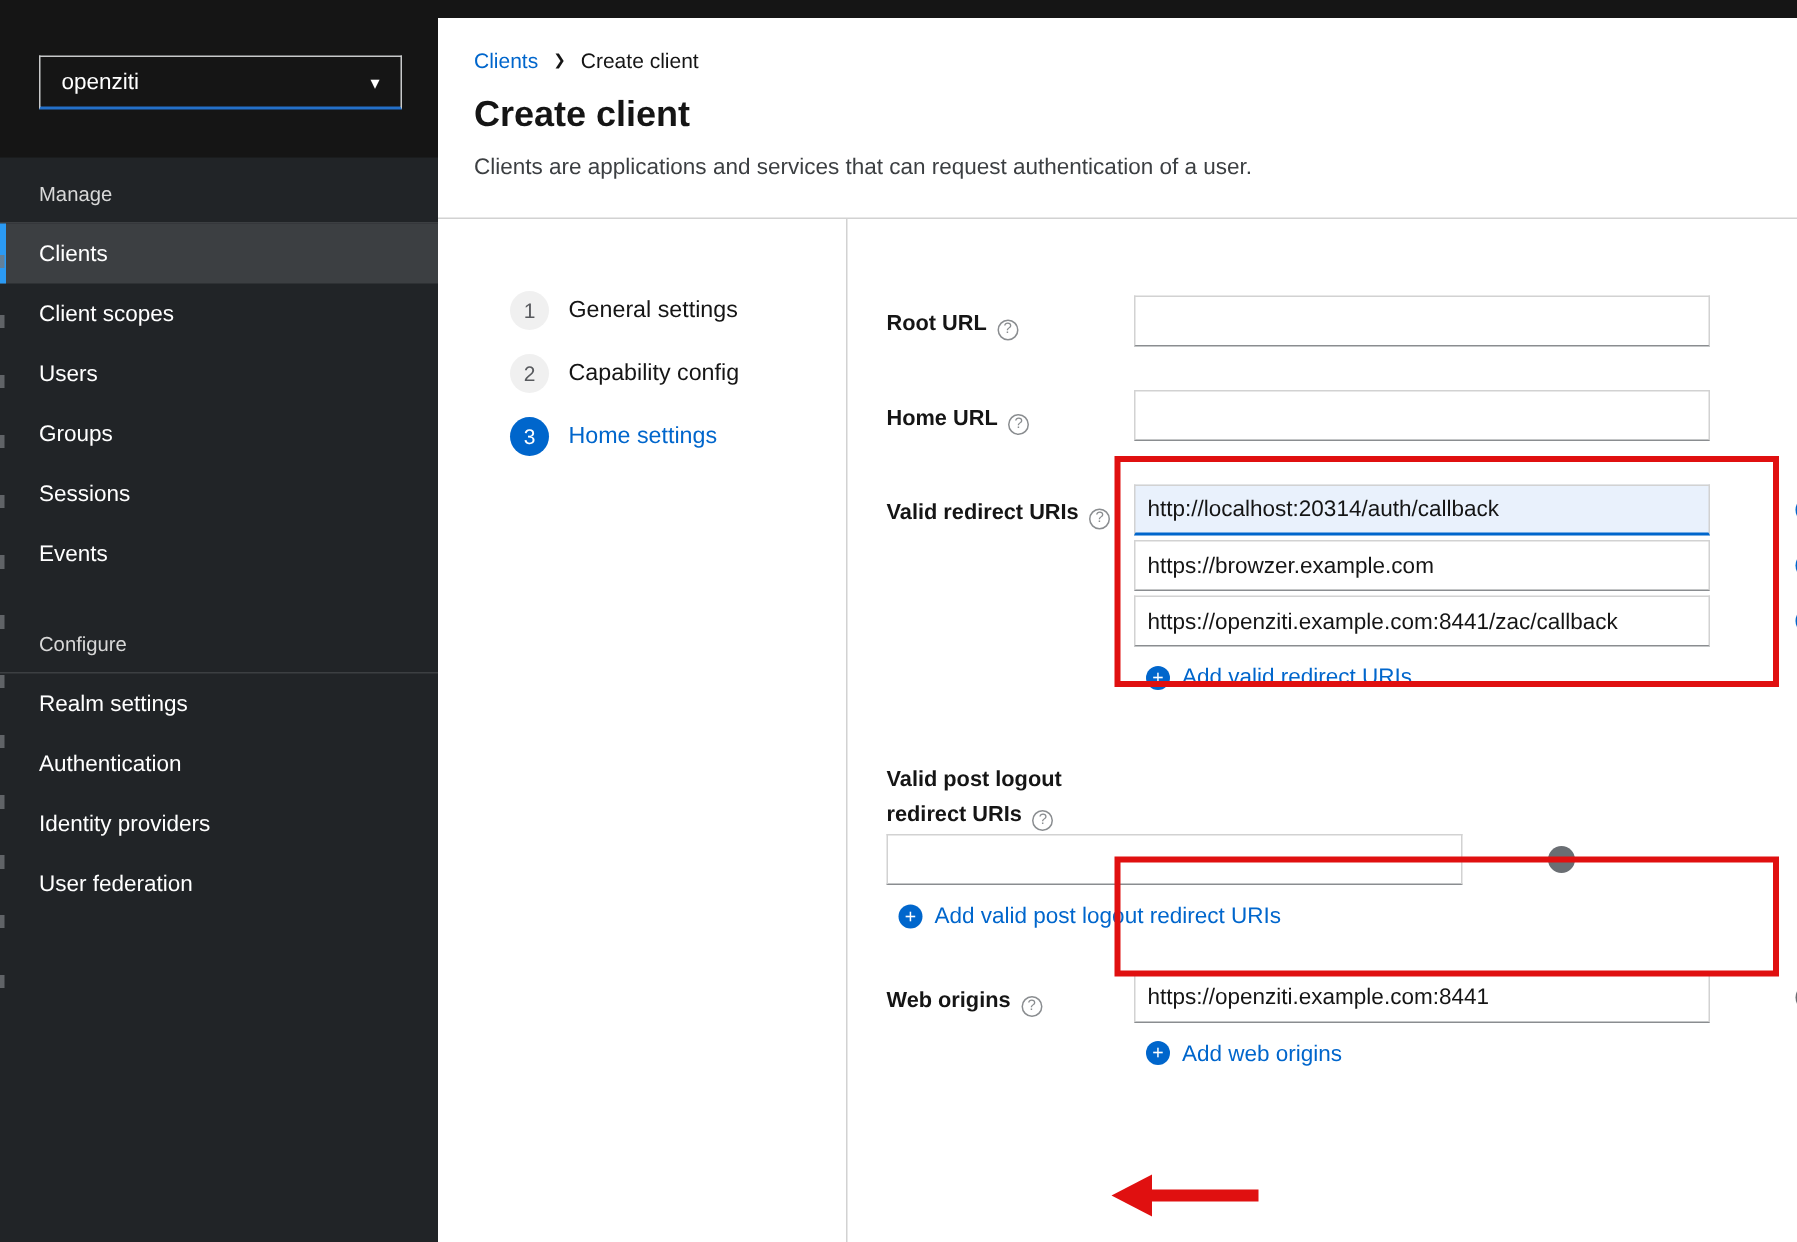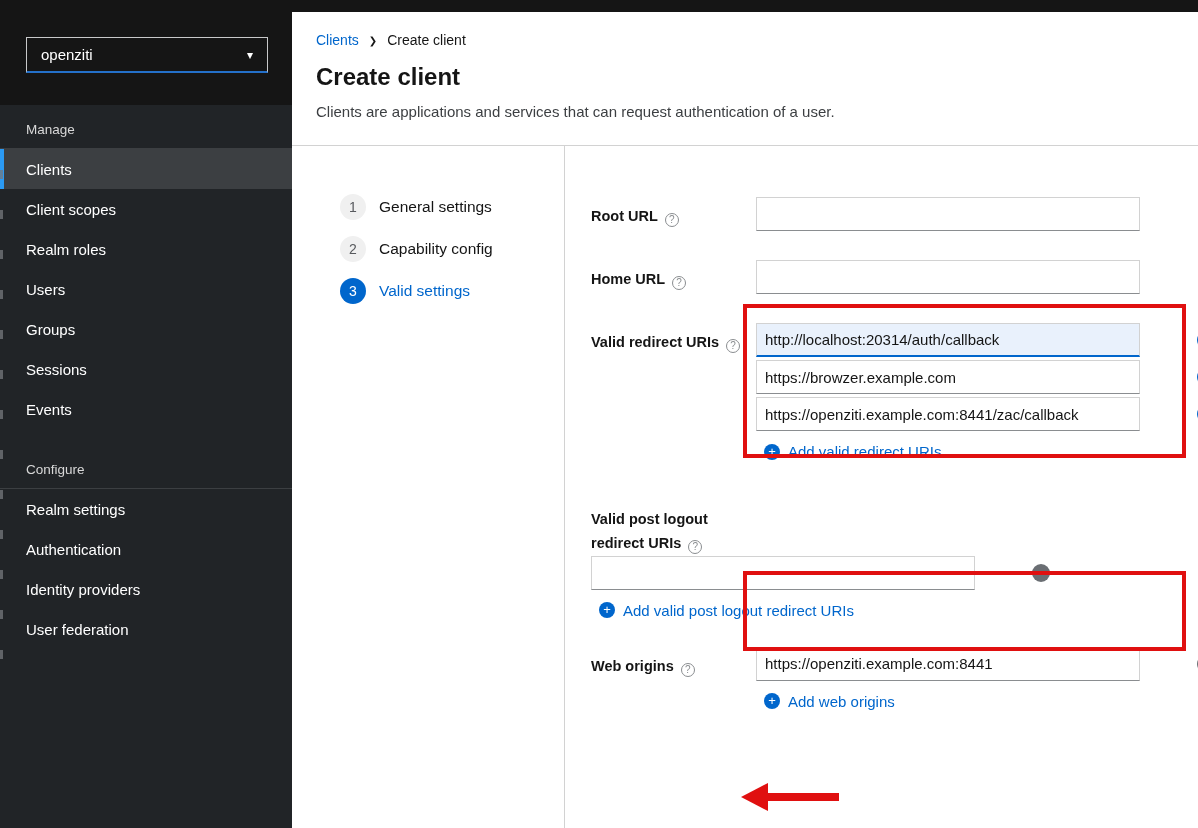--- a/index.html
+++ b/index.html
@@ -82,21 +82,20 @@
 
   <div class="sidebar">
     <div class="realm-selector">
       <span>openziti</span>
       <span class="caret">▾</span>
     </div>
     <div class="nav">
       <div class="nav-section-header">Manage</div>
       <div class="nav-item active">Clients</div>
       <div class="nav-item">Client scopes</div>
-      <div class="nav-item">Realm roles</div>
       <div class="nav-item">Users</div>
       <div class="nav-item">Groups</div>
       <div class="nav-item">Sessions</div>
       <div class="nav-item">Events</div>
       <div class="nav-gap"></div>
       <div class="nav-section-header">Configure</div>
       <div class="nav-item">Realm settings</div>
       <div class="nav-item">Authentication</div>
       <div class="nav-item">Identity providers</div>
       <div class="nav-item">User federation</div>
@@ -120,21 +119,21 @@
         <div class="step">
           <span class="step-circle">1</span>
           <span class="step-label">General settings</span>
         </div>
         <div class="step">
           <span class="step-circle">2</span>
           <span class="step-label">Capability config</span>
         </div>
         <div class="step active">
           <span class="step-circle">3</span>
-          <span class="step-label">Valid settings</span>
+          <span class="step-label">Home settings</span>
         </div>
       </div>
 
       <div class="form-col">
 
         <div class="field">
           <div class="field-label">
             <span>Root URL</span><span class="help-icon">?</span>
           </div>
           <div class="field-control">

